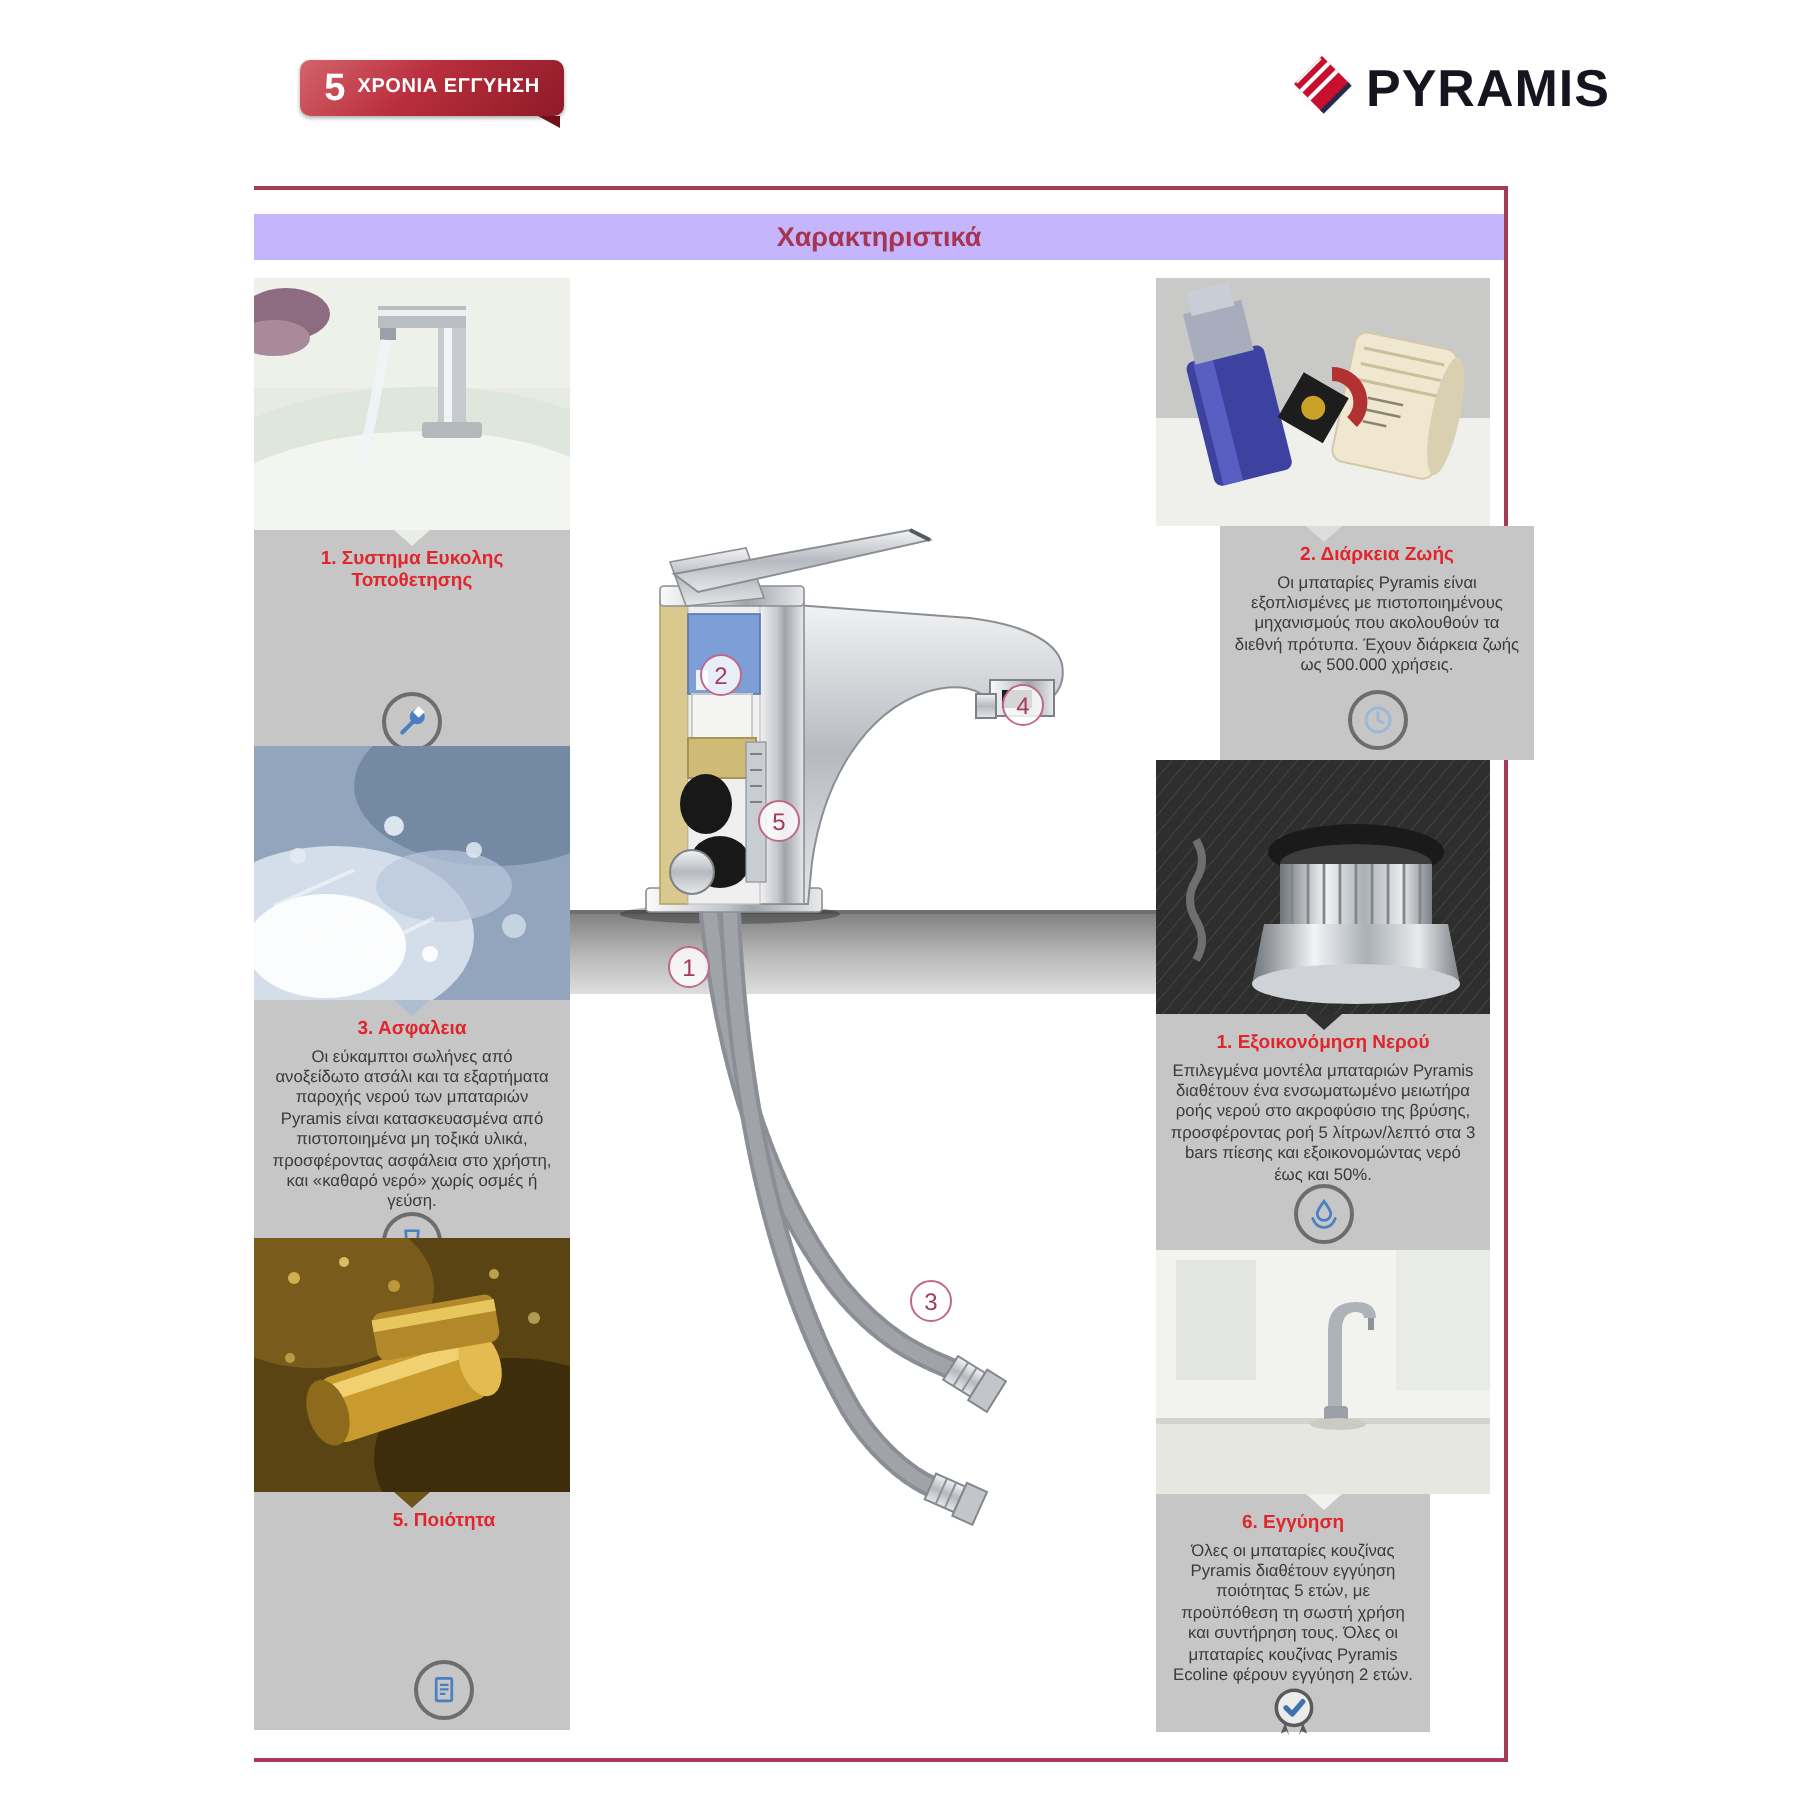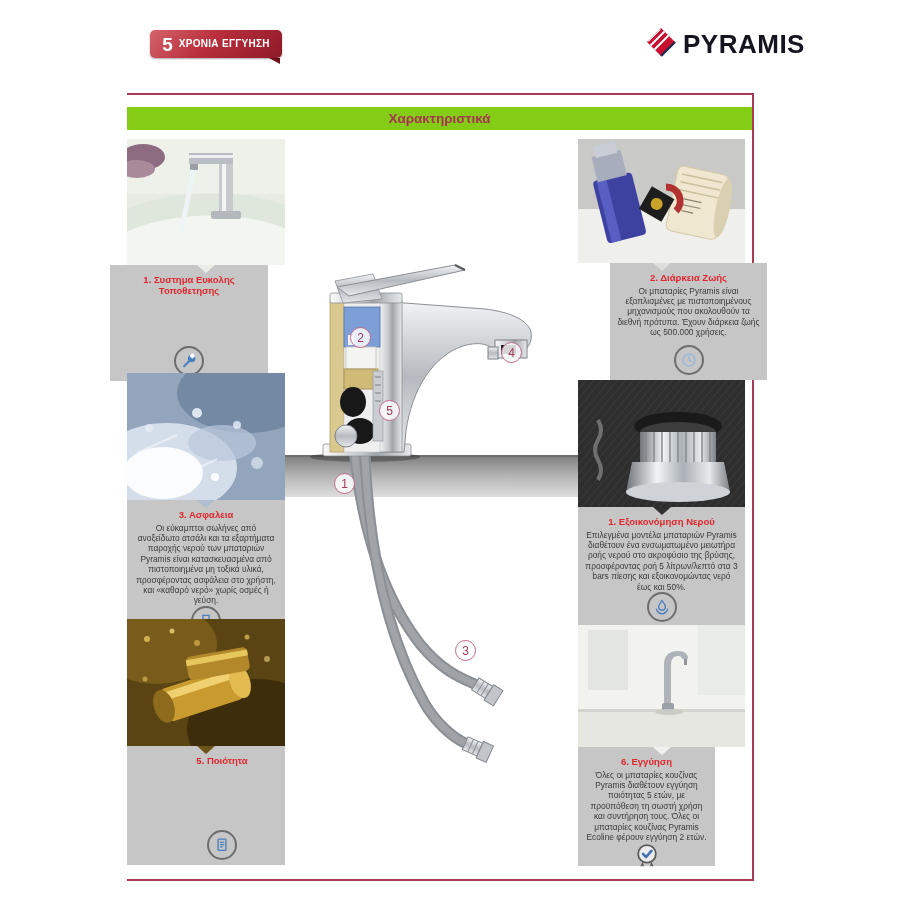--- a/index.html
+++ b/index.html
@@ -18,21 +18,21 @@
 
   .logo{position:absolute;left:645px;top:27px;height:34px;display:flex;align-items:center;gap:6px;}
   .logo .word{font-size:26px;font-weight:bold;color:#15151f;letter-spacing:.5px;line-height:1;}
 
   
   .rule{position:absolute;background:#a63b55;}
   .rule.top{left:127px;top:93px;width:627px;height:2px;}
   .rule.right{left:752px;top:93px;width:2px;height:788px;}
   .rule.bottom{left:127px;top:879px;width:627px;height:2px;}
 
-  .band{position:absolute;left:127px;top:107px;width:625px;height:23px;background:#84cc16;
+  .band{position:absolute;left:127px;top:107px;width:625px;height:23px;background:#c4b5fd;
         display:flex;align-items:center;justify-content:center;}
   .band .t{font-size:13.5px;font-weight:600;color:#a73450;}
 
   
   .photo{position:absolute;}
   .ph-art{position:absolute;inset:0;overflow:hidden;}
   .photo::after{content:'';position:absolute;left:50%;bottom:-8px;margin-left:-9px;z-index:2;
         border-left:9px solid transparent;border-right:9px solid transparent;
         border-top:8px solid var(--tail,#eee);}
   .tblock{position:absolute;background:#c6c6c6;box-sizing:border-box;
@@ -102,21 +102,21 @@
         <rect x="95" y="20" width="4" height="52" fill="#f2f3f4"></rect>
         <rect x="62" y="14" width="44" height="11" fill="#b9bec4"></rect>
         <rect x="62" y="16" width="44" height="3" fill="#eceeef"></rect>
         <rect x="63" y="25" width="8" height="6" fill="#9aa0a6"></rect>
         <path d="M66 31 C62 55 58 75 54 92" stroke="#eef4f8" stroke-width="5" fill="none" opacity=".9"></path>
         <rect x="84" y="72" width="30" height="8" rx="2" fill="#b3b8bd"></rect>
       </svg>
     </div>
   </div>
 
-  <div class="tblock" style="left:110px;top:265px;width:158px;height:116px;">
+  <div class="tblock" style="left:127px;top:265px;width:158px;height:116px;">
     <div class="ftitle">1. Συστημα Ευκολης Τοποθετησης</div>
     <div class="ficon ring">
       <svg width="18" height="18" viewBox="0 0 24 24">
         <path d="M5.5 19 L12.5 12" stroke="#4a7fc1" stroke-width="2.6" stroke-linecap="round" fill="none"></path>
         <circle cx="15.5" cy="8.5" r="5" fill="#4a7fc1"></circle>
         <rect x="13.8" y="2.6" width="5.4" height="5.4" fill="#ffffff" transform="rotate(45 16.5 5.3)"></rect>
       </svg>
     </div>
   </div>
 

